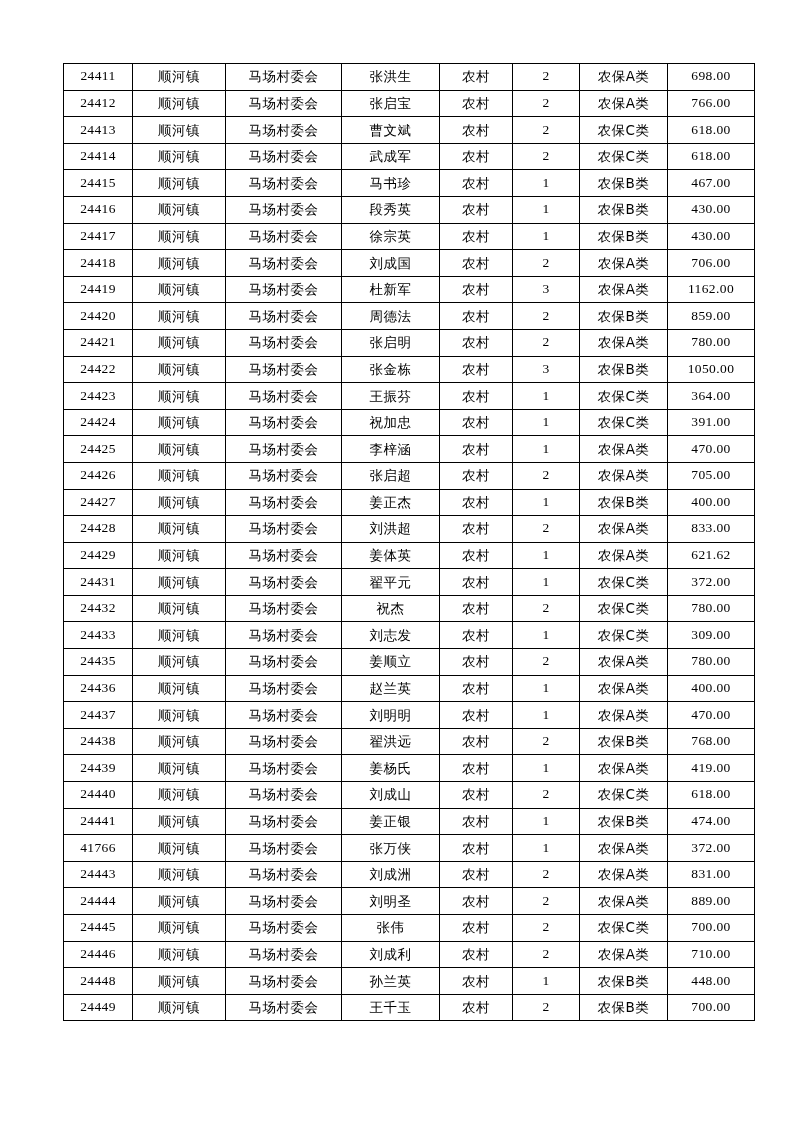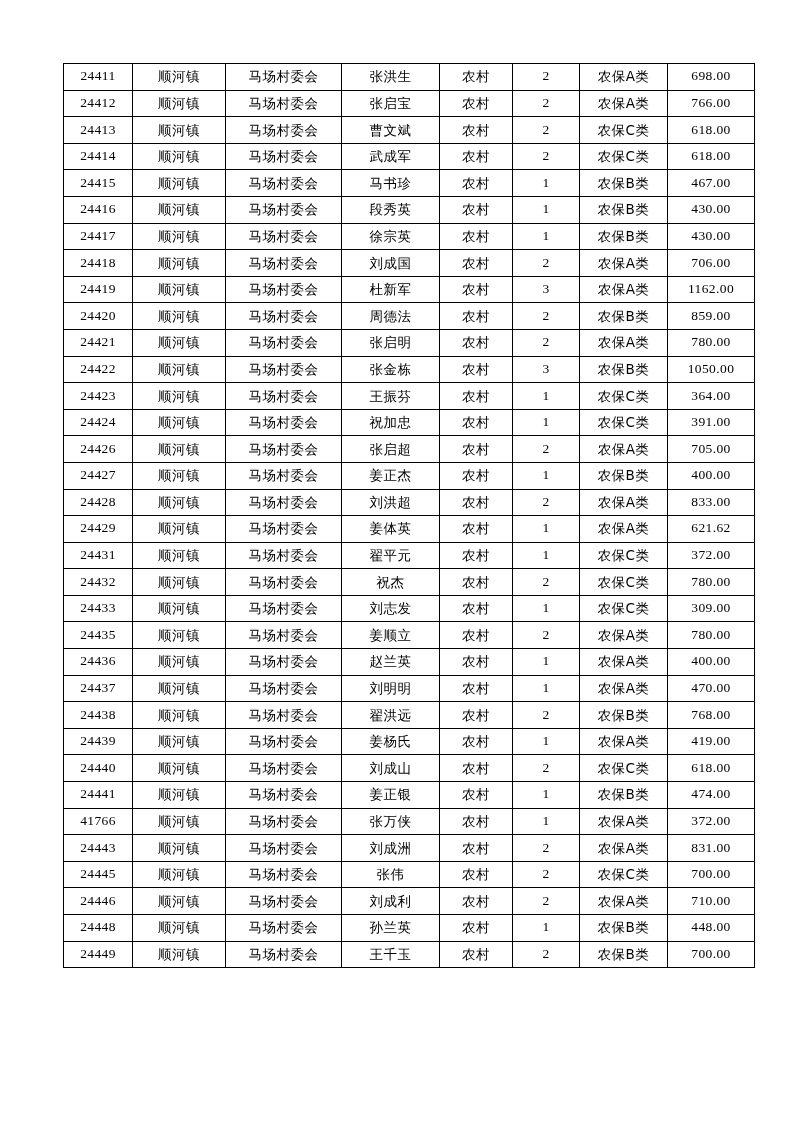--- a/index.html
+++ b/index.html
@@ -195,20 +195,30 @@
           <td class="c-id num">24424</td>
           <td class="c-town cn">顺河镇</td>
           <td class="c-village cn">马场村委会</td>
           <td class="c-name cn">祝加忠</td>
           <td class="c-type cn">农村</td>
           <td class="c-count num">1</td>
           <td class="c-cat cn">农保C类</td>
           <td class="c-amount num">391.00</td>
         </tr>
         <tr>
+          <td class="c-id num">24425</td>
+          <td class="c-town cn">顺河镇</td>
+          <td class="c-village cn">马场村委会</td>
+          <td class="c-name cn">李梓涵</td>
+          <td class="c-type cn">农村</td>
+          <td class="c-count num">1</td>
+          <td class="c-cat cn">农保A类</td>
+          <td class="c-amount num">470.00</td>
+        </tr>
+        <tr>
           <td class="c-id num">24426</td>
           <td class="c-town cn">顺河镇</td>
           <td class="c-village cn">马场村委会</td>
           <td class="c-name cn">张启超</td>
           <td class="c-type cn">农村</td>
           <td class="c-count num">2</td>
           <td class="c-cat cn">农保A类</td>
           <td class="c-amount num">705.00</td>
         </tr>
         <tr>
@@ -353,20 +363,30 @@
         </tr>
         <tr>
           <td class="c-id num">24443</td>
           <td class="c-town cn">顺河镇</td>
           <td class="c-village cn">马场村委会</td>
           <td class="c-name cn">刘成洲</td>
           <td class="c-type cn">农村</td>
           <td class="c-count num">2</td>
           <td class="c-cat cn">农保A类</td>
           <td class="c-amount num">831.00</td>
+        </tr>
+        <tr>
+          <td class="c-id num">24444</td>
+          <td class="c-town cn">顺河镇</td>
+          <td class="c-village cn">马场村委会</td>
+          <td class="c-name cn">刘明圣</td>
+          <td class="c-type cn">农村</td>
+          <td class="c-count num">2</td>
+          <td class="c-cat cn">农保A类</td>
+          <td class="c-amount num">889.00</td>
         </tr>
         <tr>
           <td class="c-id num">24445</td>
           <td class="c-town cn">顺河镇</td>
           <td class="c-village cn">马场村委会</td>
           <td class="c-name cn">张伟</td>
           <td class="c-type cn">农村</td>
           <td class="c-count num">2</td>
           <td class="c-cat cn">农保C类</td>
           <td class="c-amount num">700.00</td>

